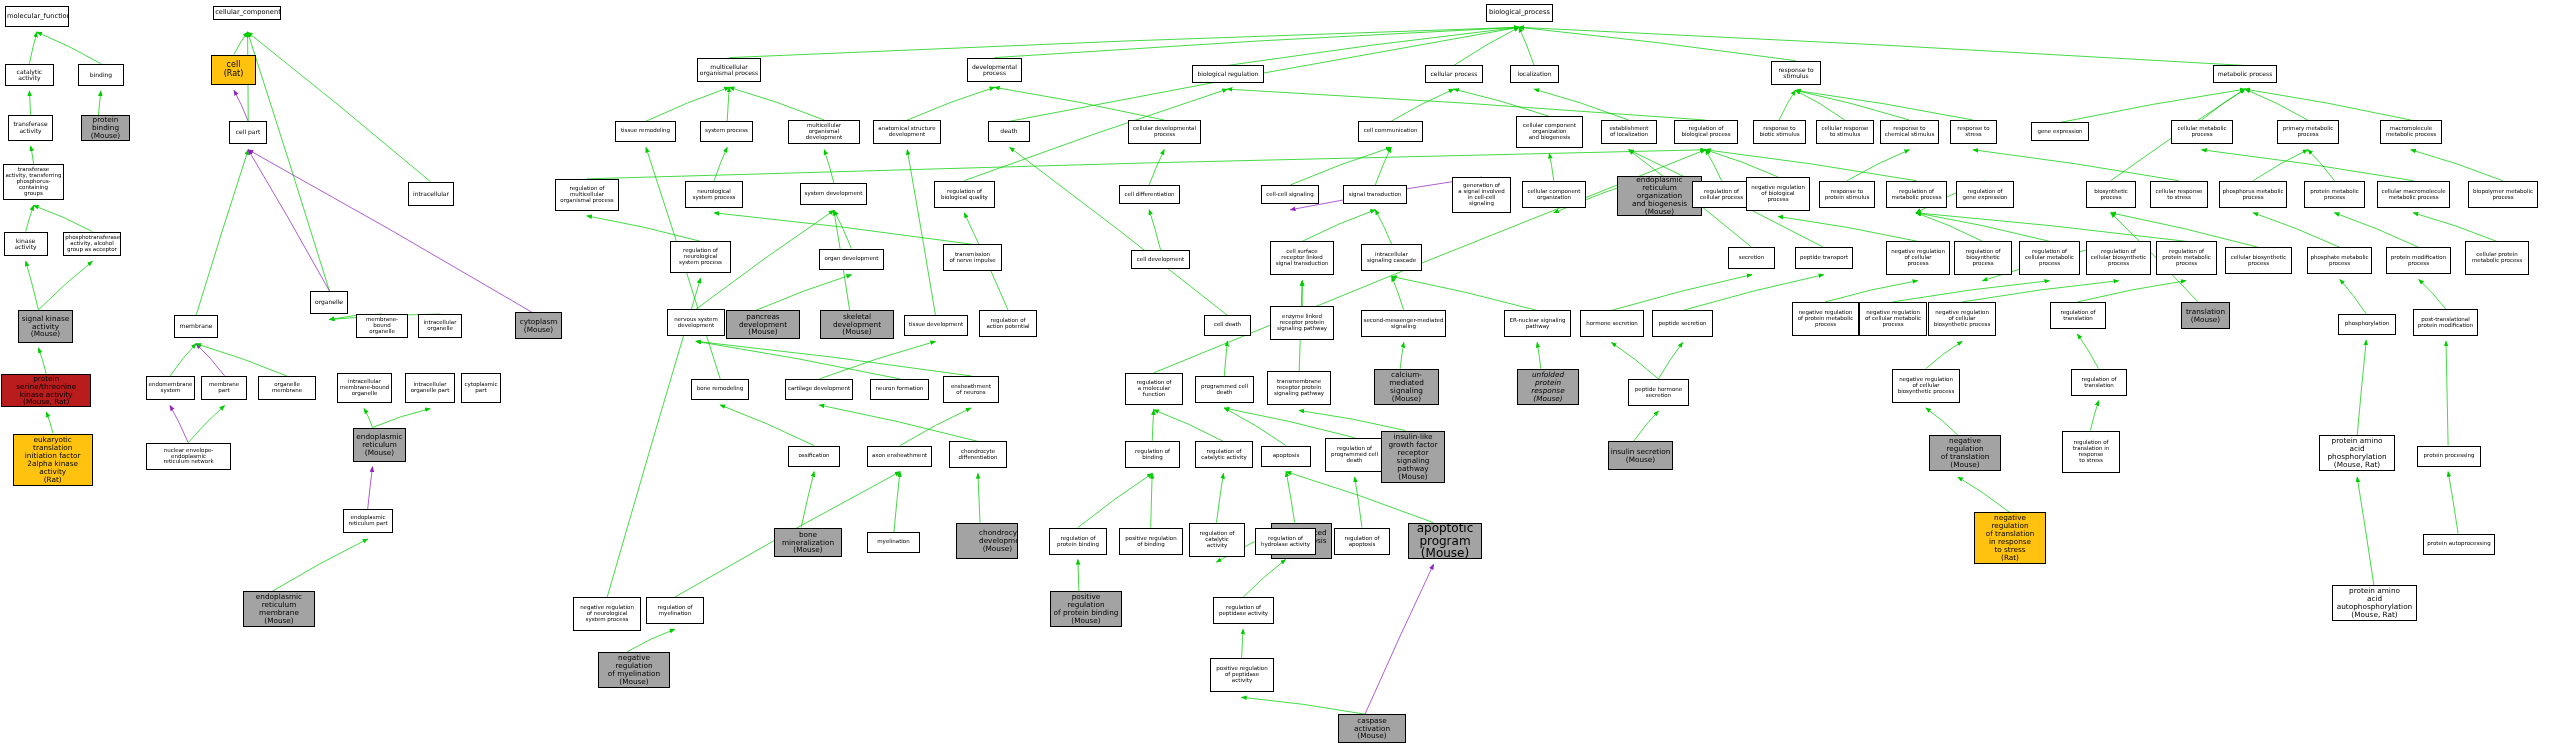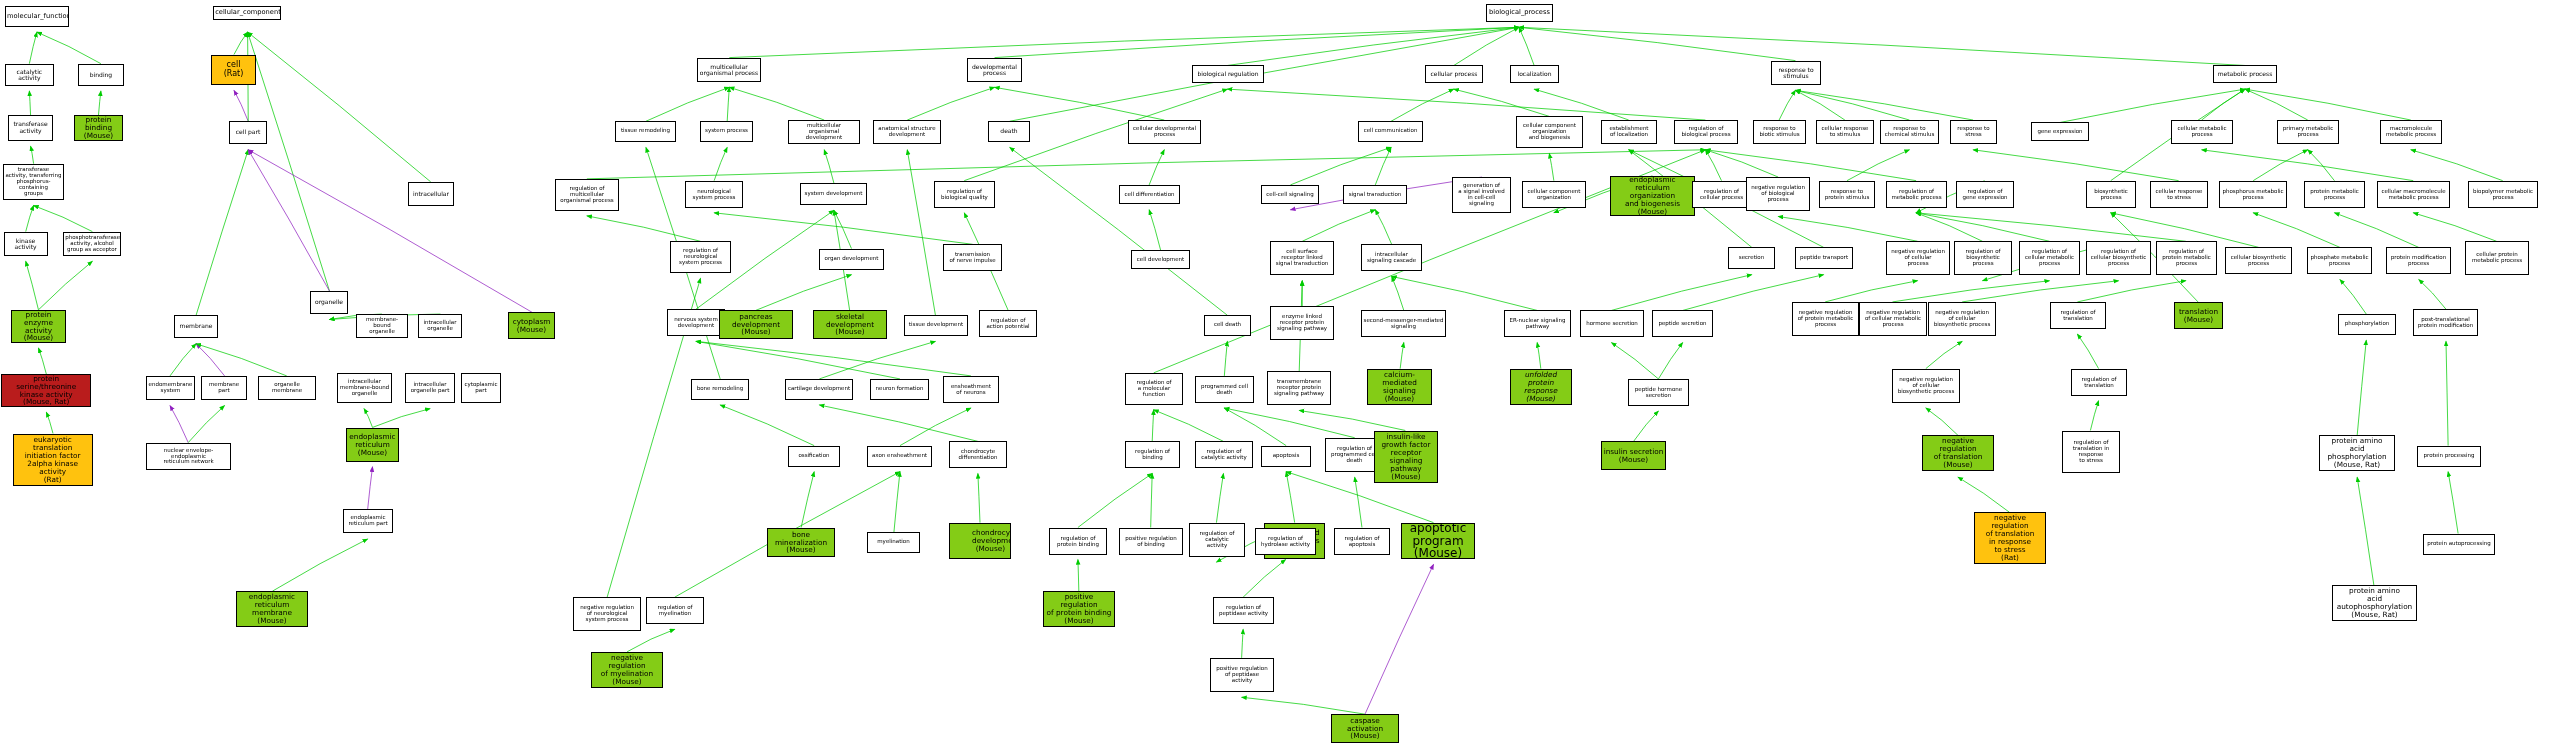--- a/index.html
+++ b/index.html
@@ -3,21 +3,21 @@
 <meta charset="utf-8">
 <style>
   html,body{margin:0;padding:0;background:#ffffff;}
   #canvas{position:relative;width:2576px;height:753px;background:#ffffff;
           font-family:"DejaVu Sans","Liberation Sans",sans-serif;overflow:hidden;}
   svg#edges{position:absolute;left:0;top:0;width:2576px;height:753px;pointer-events:none;}
   .node{position:absolute;box-sizing:border-box;border:0.9px solid #000;background:#ffffff;
         display:flex;align-items:center;justify-content:center;text-align:center;
         line-height:1.08;color:#000;overflow:hidden;padding:0.6px 1.2px;}
   .node.white{background:#ffffff;}
-  .node.blue{background:#84cc16;}
+  .node.blue{background:#a3a3a3;margin-left:7px;}
   .node.gray{background:#b91c1c;}
   .node.orange{background:#ffc20e;}
   .node span{display:block;width:100%;white-space:pre-line;}
 </style>
 </head>
 <body>
 
 <div id="canvas">
   <svg id="edges" viewBox="0 0 4248 1242" width="2576" height="753">
     <defs>
@@ -228,21 +228,21 @@
       </div>
       <div class="node white" style="left: 3.6px; top: 232px; width: 44px; height: 24px; font-size: 6px;">
         <span>kinase activity</span>
       </div>
       <div class="node white" style="left: 63px; top: 232px; width: 58px; height: 24px; font-size: 5.5px;">
         <span>phosphotransferase
 activity, alcohol
 group as acceptor</span>
       </div>
       <div class="node blue" style="left: 11px; top: 310px; width: 55px; height: 33px; font-size: 7.3px;">
-        <span>protein enzyme
+        <span>signal kinase
 activity
 (Mouse)</span>
       </div>
       <div class="node gray" style="left: 1.2px; top: 374px; width: 90px; height: 33px; font-size: 7.3px;">
         <span>protein serine/threonine
 kinase activity
 (Mouse, Rat)</span>
       </div>
       <div class="node orange" style="left: 12.7px; top: 434px; width: 80px; height: 52px; font-size: 7.3px;">
         <span>eukaryotic translation

